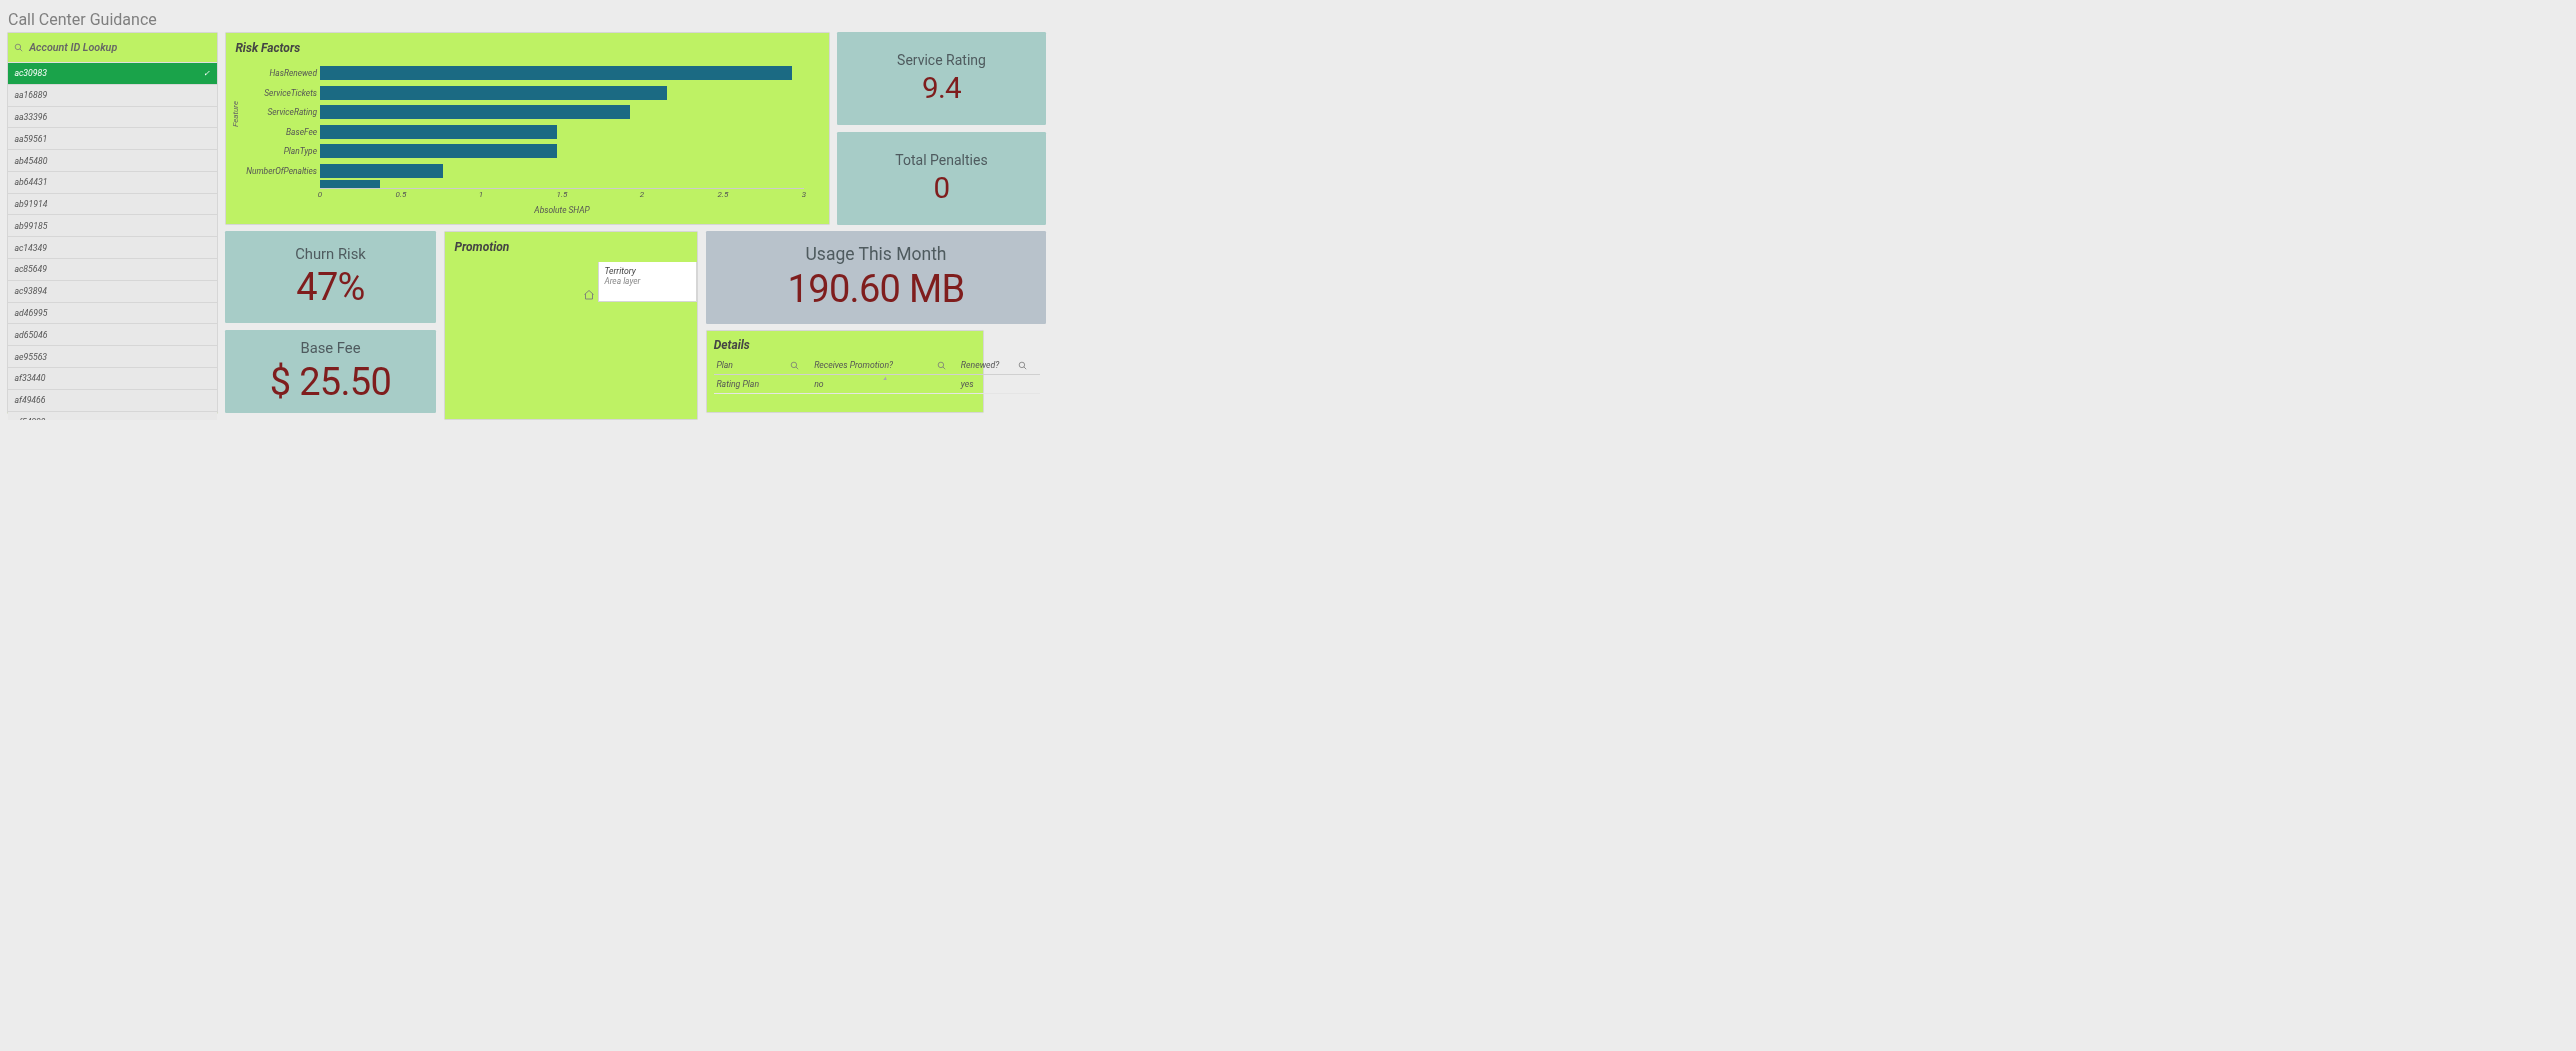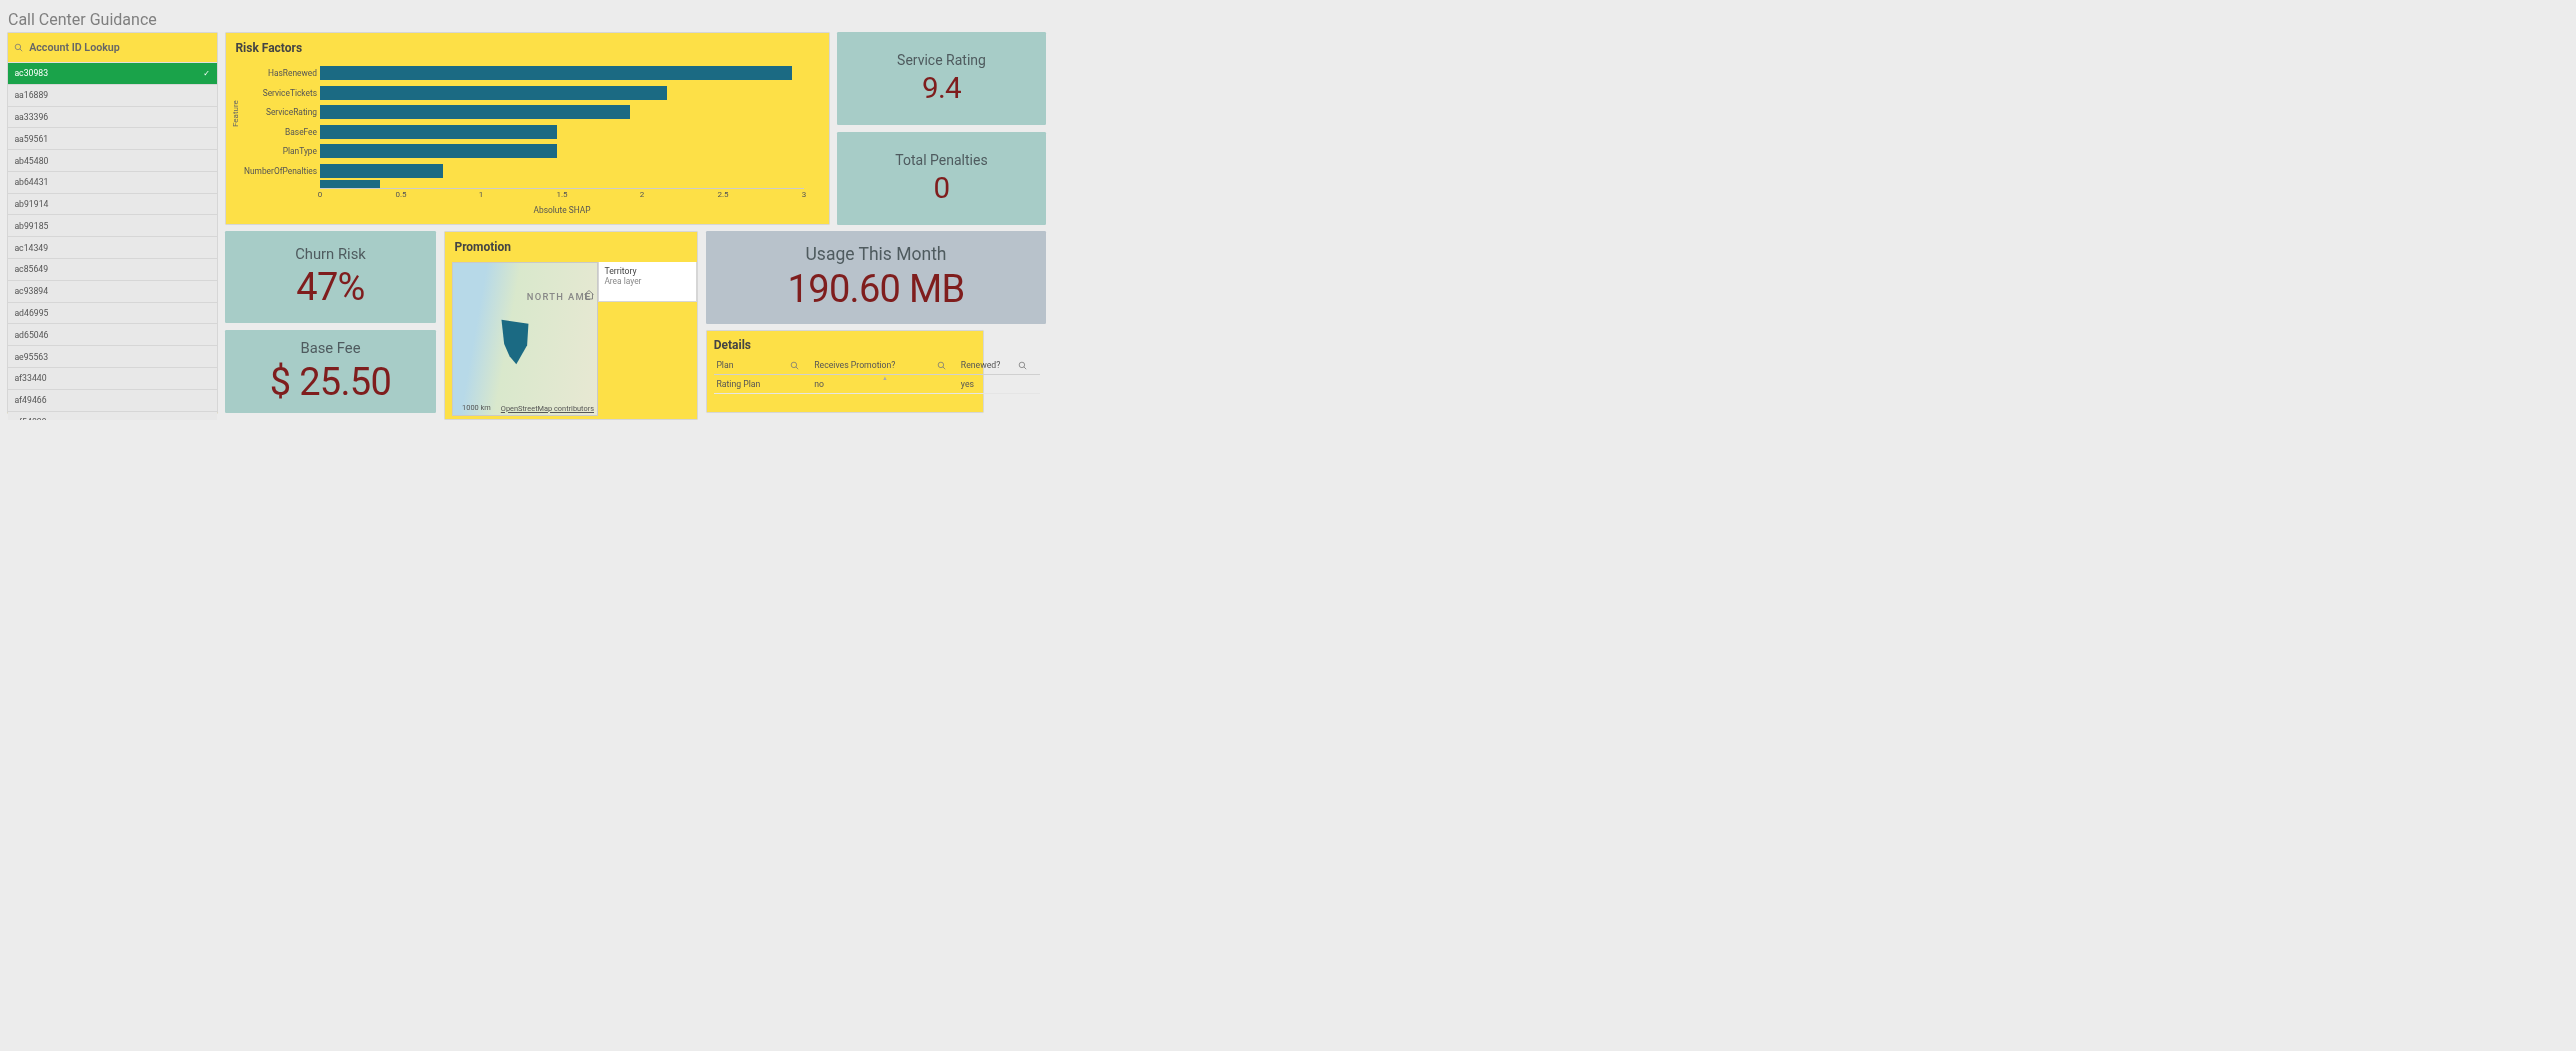--- a/index.html
+++ b/index.html
@@ -1,19 +1,19 @@
 <!DOCTYPE html>
 <html style="font-size:10.7px"><head>
 <meta charset="utf-8">
 <style>
   * { box-sizing: border-box; margin: 0; padding: 0; }
   body { font-family: -apple-system, BlinkMacSystemFont, "Segoe UI", Roboto, Arial, sans-serif; background: #ececec; color: #555; }
   .page { width: 1052px; height: 420px; position: relative; }
   .title { position: absolute; top: 10px; left: 8px; font-size: 16px; color: #7f7f7f; font-weight: 400; }
-  .panel { background: #fde047; border: 0.7px solid #d6d6d6; border-radius: 1.3px; position: absolute; }
+  .panel { background: #bef264; border: 0.7px solid #d6d6d6; border-radius: 1.3px; position: absolute; font-style: italic; }
   .search-panel { left: 6.7px; top: 32px; width: 211px; height: 382px; }
   .search-head { display:flex; align-items:center; gap:5.4px; padding: 8px 6.7px; border-bottom: 0.7px solid #e0e0e0; }
   .search-head svg { flex: 0 0 auto; }
   .search-head .label { font-size: 10.7px; color: #666; font-weight: 600; }
   .list-item { font-size: 8.7px; color:#555; padding: 5.4px 6.7px; border-bottom: 0.7px solid #d6d6d6; background: #e8e8e8; display:flex; justify-content:space-between; align-items:center; cursor:pointer;}
   .list-item.sel { background:#1aa34a; color:#fff; }
   .list-item .chk { font-size: 8px; }
   .risk-panel { left: 225px; top: 32px; width: 605px; height: 193px; padding: 8px 0 0 9.4px; }
   .risk-panel .h { font-size: 12px; font-weight:700; color:#444; }
   .chart-area { position:absolute; left: 0; top: 27px; right:6.7px; bottom:3.4px; }
@@ -190,29 +190,20 @@
     <div class="k-title">Churn Risk</div>
     <div class="k-value">47%</div>
   </div>
   <div class="kpi kpi-aqua basefee">
     <div class="k-title">Base Fee</div>
     <div class="k-value">$ 25.50</div>
   </div>
 
   <div class="panel loc-panel">
     <div class="h">Promotion</div>
-    <div class="map-holder">
-      <div class="oce"></div>
-      <div class="na-label">NORTH AME</div>
-      <svg class="state" viewBox="0 0 50 80">
-          <polygon points="2,4 42,10 40,42 24,70 14,58 6,40" fill="#1b6a83"></polygon>
-        </svg>
-      <div class="scale">1000 km</div>
-      <div class="attr">OpenStreetMap contributors</div>
-    </div>
     <div class="map-legend">
       <div class="t">Territory</div>
       <div class="s">Area layer</div>
       <span class="home">
         <svg width="12" height="12" viewBox="0 0 24 24" fill="none" stroke="#7a7a7a" stroke-width="1.8">
             <path d="M3 11 L12 3 L21 11"></path>
             <path d="M5 10 V20 H19 V10"></path>
           </svg>
       </span>
     </div>

